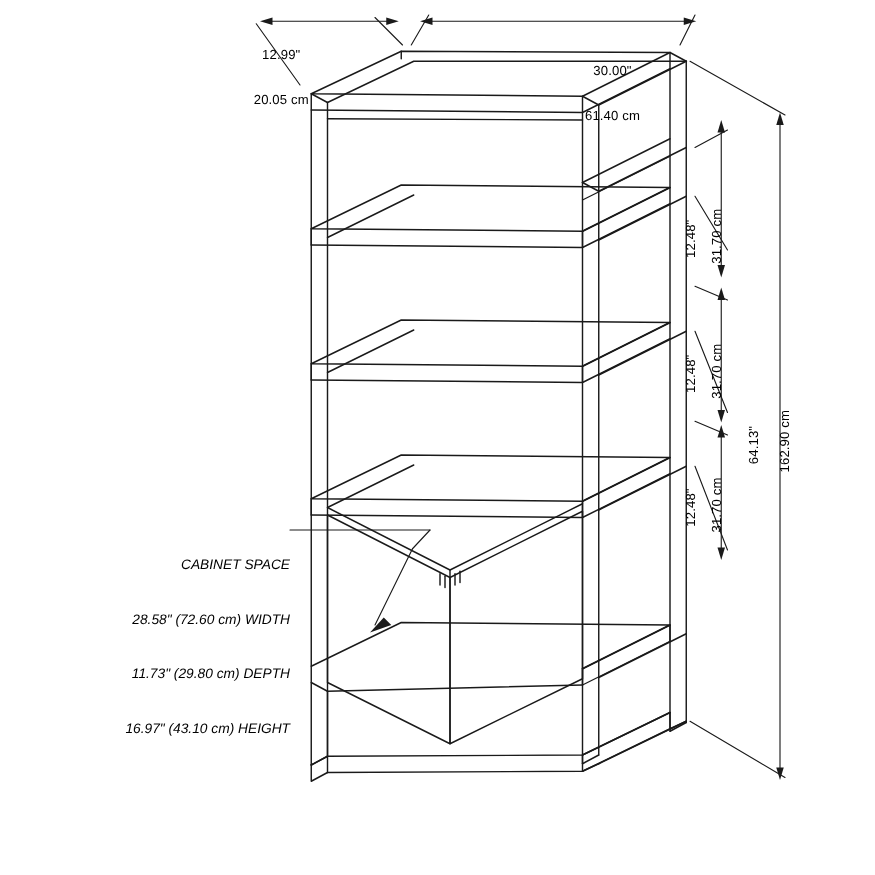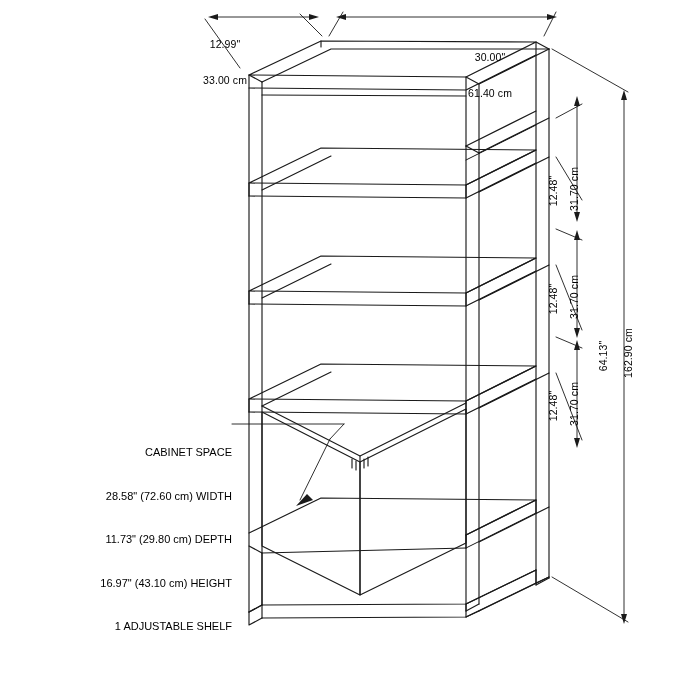--- a/index.html
+++ b/index.html
@@ -204,41 +204,40 @@
         <path d="M232 424 L344 424"></path>
         <path d="M344 424 L330 439"></path>
         <path d="M330 439 L300 500"></path>
         <path d="M296 506 L307 494 L313 500 Z" fill="#1a1a1a" stroke="none"></path>
       </g>
     </g>
   </svg>
 
   <div class="dim-label center" style="left:170px; top:14px; width:110px;">
     <div>12.99"</div>
-    <div>33.00 cm</div>
+    <div>20.05 cm</div>
   </div>
 
   <div class="dim-label center" style="left:420px; top:27px; width:140px;">
     <div>30.00"</div>
     <div>61.40 cm</div>
   </div>
 
   <div class="dim-label rot90" style="left:523px; top:185px; width:60px; text-align:center;">12.48"</div>
   <div class="dim-label rot90" style="left:542px; top:183px; width:64px; text-align:center;">31.70 cm</div>
 
   <div class="dim-label rot90" style="left:523px; top:293px; width:60px; text-align:center;">12.48"</div>
   <div class="dim-label rot90" style="left:542px; top:291px; width:64px; text-align:center;">31.70 cm</div>
 
   <div class="dim-label rot90" style="left:523px; top:400px; width:60px; text-align:center;">12.48"</div>
   <div class="dim-label rot90" style="left:542px; top:398px; width:64px; text-align:center;">31.70 cm</div>
 
   <div class="dim-label rot90" style="left:573px; top:350px; width:60px; text-align:center;">64.13"</div>
   <div class="dim-label rot90" style="left:592px; top:347px; width:72px; text-align:center;">162.90 cm</div>
 
-  <div class="callout" style="left:22px; top:416px; width:210px;">
+  <div class="callout" style="left:22px; top:416px; width:210px;font-style:italic;">
     <div>CABINET SPACE</div>
     <div>28.58" (72.60 cm) WIDTH</div>
     <div>11.73" (29.80 cm) DEPTH</div>
     <div>16.97" (43.10 cm) HEIGHT</div>
-    <div>1 ADJUSTABLE SHELF</div>
   </div>
 
 </div>
 
 </body></html>

